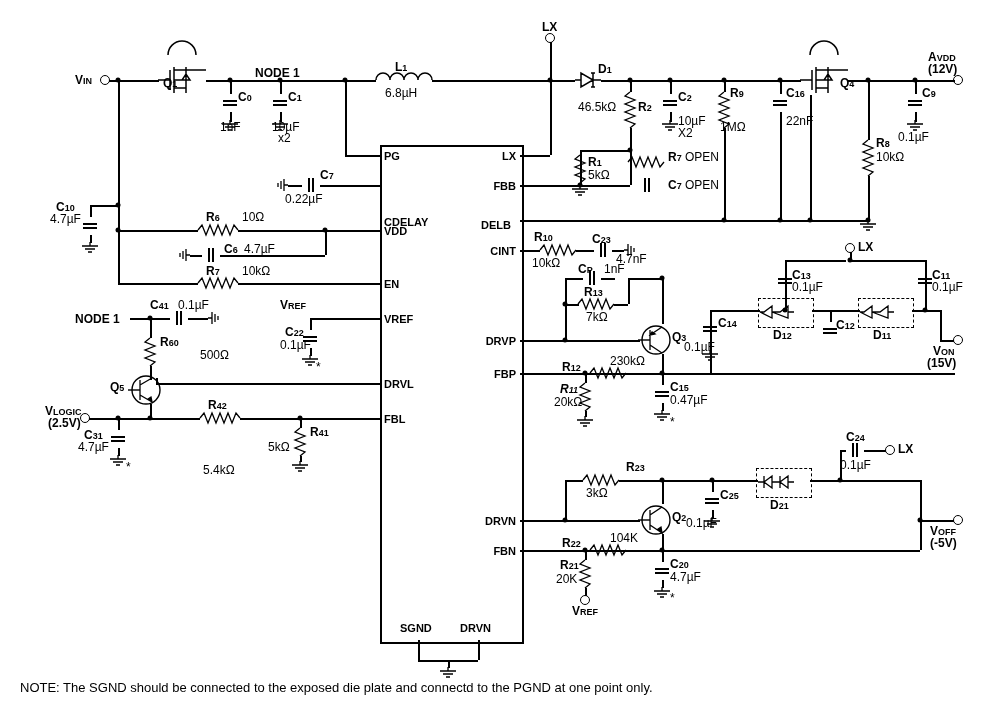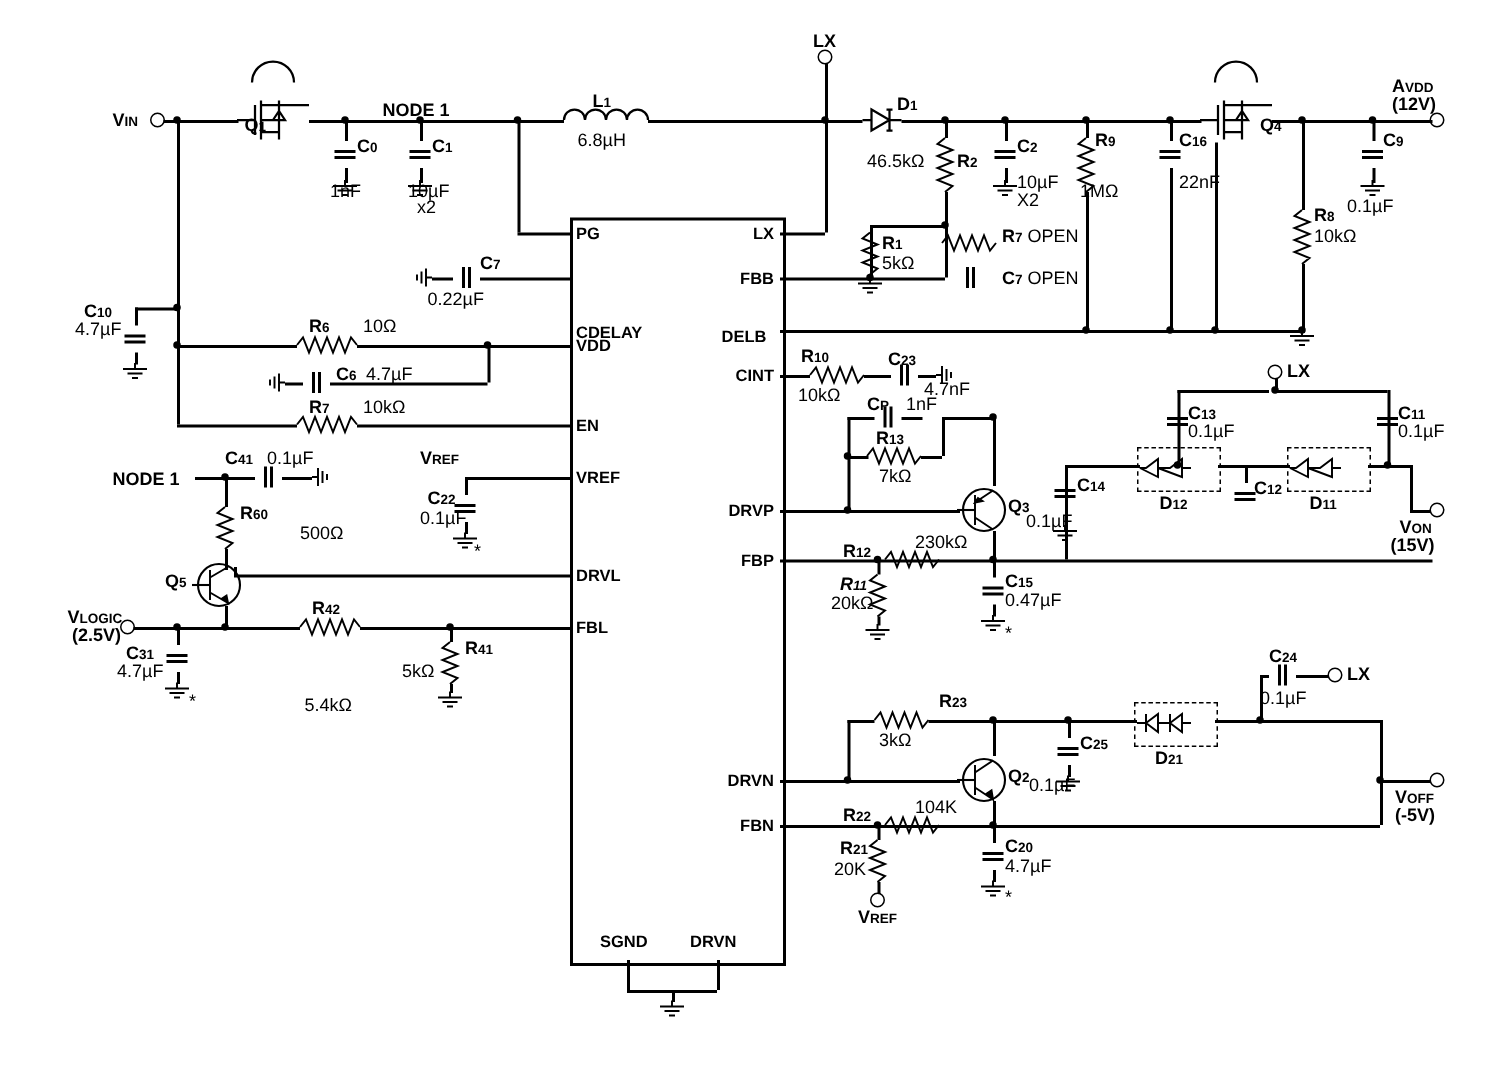--- a/index.html
+++ b/index.html
@@ -579,14 +579,15 @@
 <div class="lbl" style="left:820px;top:438px;">0.1µF</div>
 
 <div class="wire vw" style="left:398px;top:620px;height:20px;"></div>
 <div class="wire vw" style="left:458px;top:620px;height:20px;"></div>
 <div class="wire hw" style="left:398px;top:640px;width:60px;"></div>
 <div class="wire vw" style="left:428px;top:640px;height:8px;"></div>
 <svg class="comp" style="left:420px;top:647px;" width="16" height="12">
       <path d="M8 0 v4 M0 4 h16 M3 7 h10 M6 10 h4" stroke="#000" stroke-width="1.3" fill="none"></path>
     </svg>
 
+<div class="lbl" style="left:0px;top:660px;font-size:13px;">NOTE:  The SGND should be connected to the exposed die plate and connectd to the PGND at one point only.</div>
 
 </div>
 
 </body></html>

